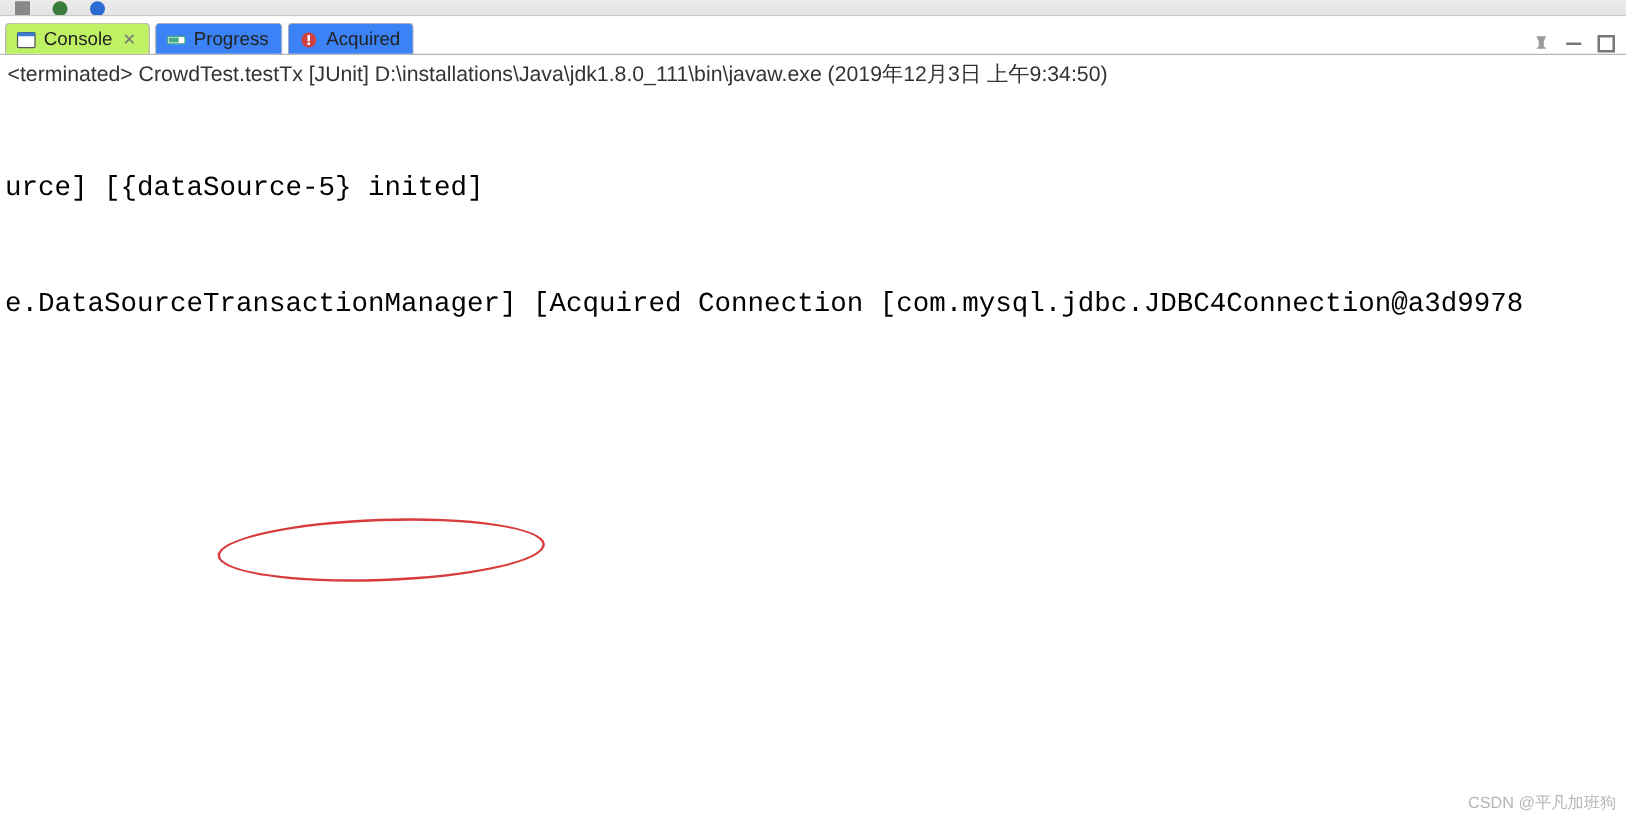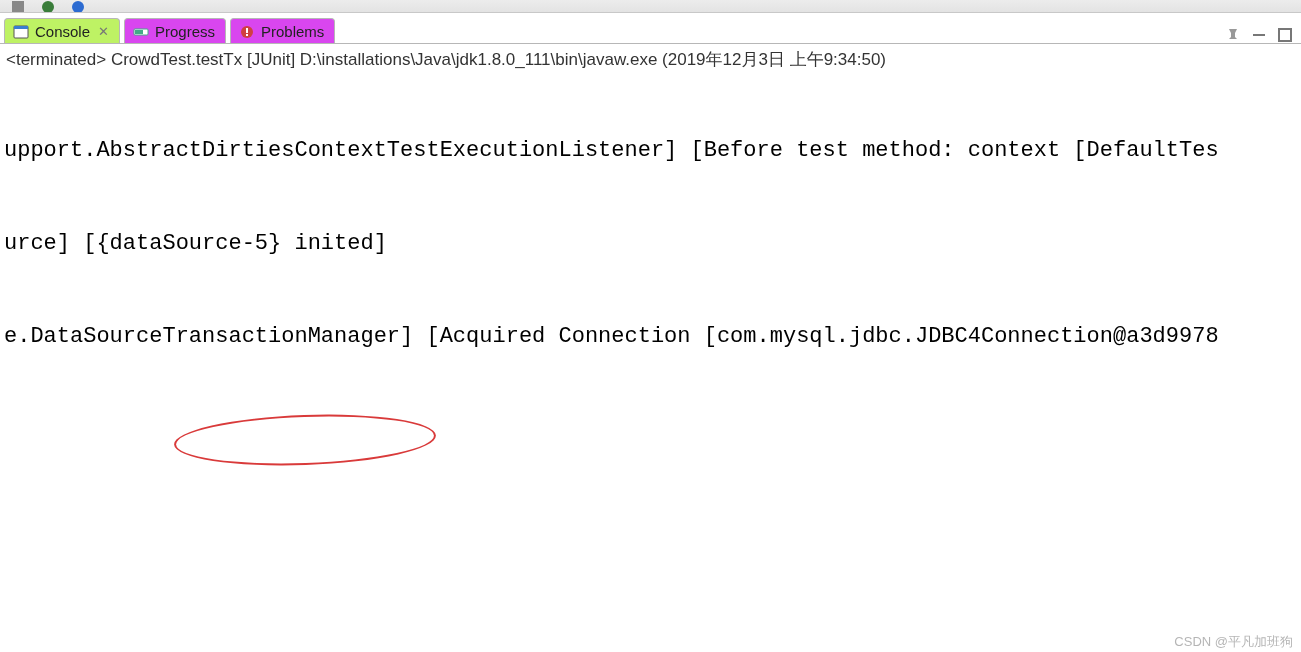--- a/index.html
+++ b/index.html
@@ -35,21 +35,21 @@
     align-items: flex-end;
     padding-left: 4px;
   }
   .tab {
     display: flex;
     align-items: center;
     gap: 6px;
     padding: 4px 10px 3px 8px;
     border: 1px solid #b7b7b7;
     border-bottom: none;
-    background: #d946ef;
+    background: #3b82f6;
     margin-right: 4px;
     border-top-left-radius: 4px;
     border-top-right-radius: 4px;
     font-size: 15px;
     color: #222;
   }
   .tab.active {
     background: #bef264;
     font-weight: 400;
   }
@@ -154,21 +154,21 @@
     <span>Progress</span>
   </div>
   <div class="tab">
     <span class="tab-icon">
       <svg viewBox="0 0 16 16">
           <circle cx="8" cy="8" r="6" fill="#d04040"></circle>
           <rect x="7" y="4" width="2" height="5" fill="#fff"></rect>
           <rect x="7" y="10" width="2" height="2" fill="#fff"></rect>
         </svg>
     </span>
-    <span>Problems</span>
+    <span>Acquired</span>
   </div>
 
   <div class="right-icons">
     <span class="ibtn">
       <svg viewBox="0 0 16 16">
           <path d="M4 2h8l-2 4v4l2 2H4l2-2V6z" fill="#999"></path>
         </svg>
     </span>
     <span class="ibtn">
       <svg viewBox="0 0 16 16">
@@ -179,21 +179,20 @@
       <svg viewBox="0 0 16 16">
           <rect x="2" y="2" width="12" height="12" fill="none" stroke="#777" stroke-width="2"></rect>
         </svg>
     </span>
   </div>
 </div>
 
 <div class="status-line">&lt;terminated&gt; CrowdTest.testTx [JUnit] D:\installations\Java\jdk1.8.0_111\bin\javaw.exe (2019年12月3日 上午9:34:50)</div>
 
 <div class="console">
-  <div class="console-line">upport.AbstractDirtiesContextTestExecutionListener] [Before test method: context [DefaultTes</div>
   <div class="console-line">urce] [{dataSource-5} inited]</div>
   <div class="console-line">e.DataSourceTransactionManager] [Acquired Connection [com.mysql.jdbc.JDBC4Connection@a3d9978</div>
   
   
   
   
   
   
   
   

